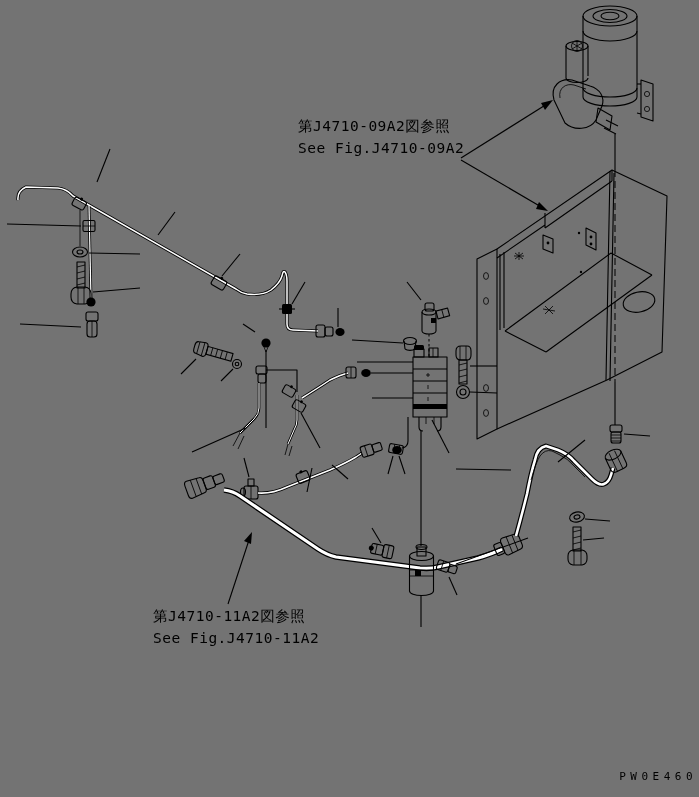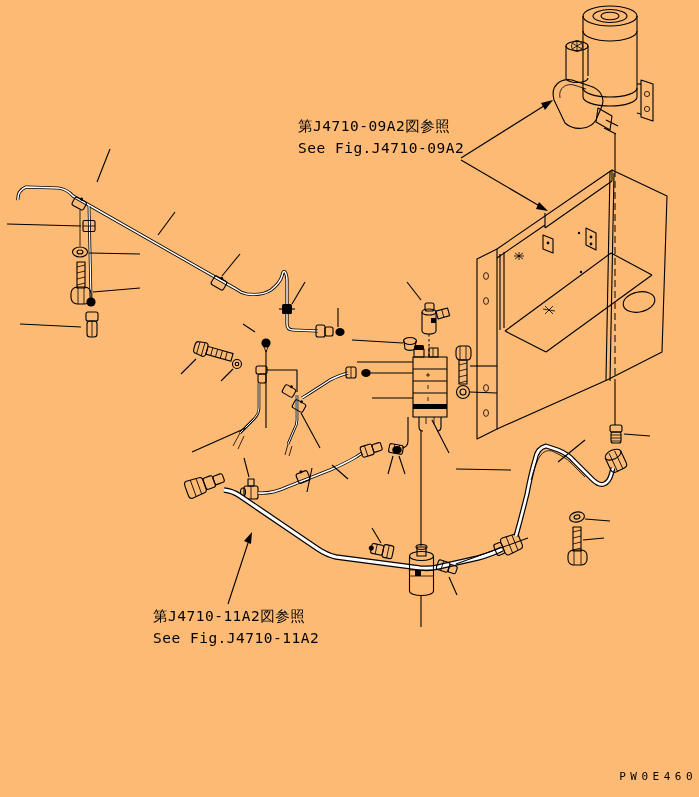--- a/index.html
+++ b/index.html
@@ -1,16 +1,16 @@
 <!DOCTYPE html>
 <html><head>
 <meta charset="utf-8">
 <style>
   html,body{margin:0;padding:0;background:#e8e8e8;}
-  .sheet{position:relative;width:699px;height:797px;background:#fdba74;overflow:hidden;}
+  .sheet{position:relative;width:699px;height:797px;background:#737373;overflow:hidden;}
   svg{position:absolute;left:0;top:0;}
   svg .ln{fill:none;stroke:#000;stroke-width:1.1;stroke-linejoin:round;}
   svg .thin{fill:none;stroke:#000;stroke-width:0.8;stroke-linejoin:round;}
   svg .tubeOs{fill:none;stroke:#000;stroke-width:3.2;stroke-linejoin:round;}
   svg .tubeIs{fill:none;stroke:#fff;stroke-width:1.5;stroke-linejoin:round;}
   svg .hoseO{fill:none;stroke:#000;stroke-width:5.6;stroke-linejoin:round;}
   svg .hoseI{fill:none;stroke:#fff;stroke-width:3.2;stroke-linejoin:round;}
   svg .blk{fill:#000;stroke:none;}
   svg .dash{fill:none;stroke:#000;stroke-width:1;stroke-dasharray:7 4;}
   svg .dash2{fill:none;stroke:#000;stroke-width:1;stroke-dasharray:2.5 2.5;}

